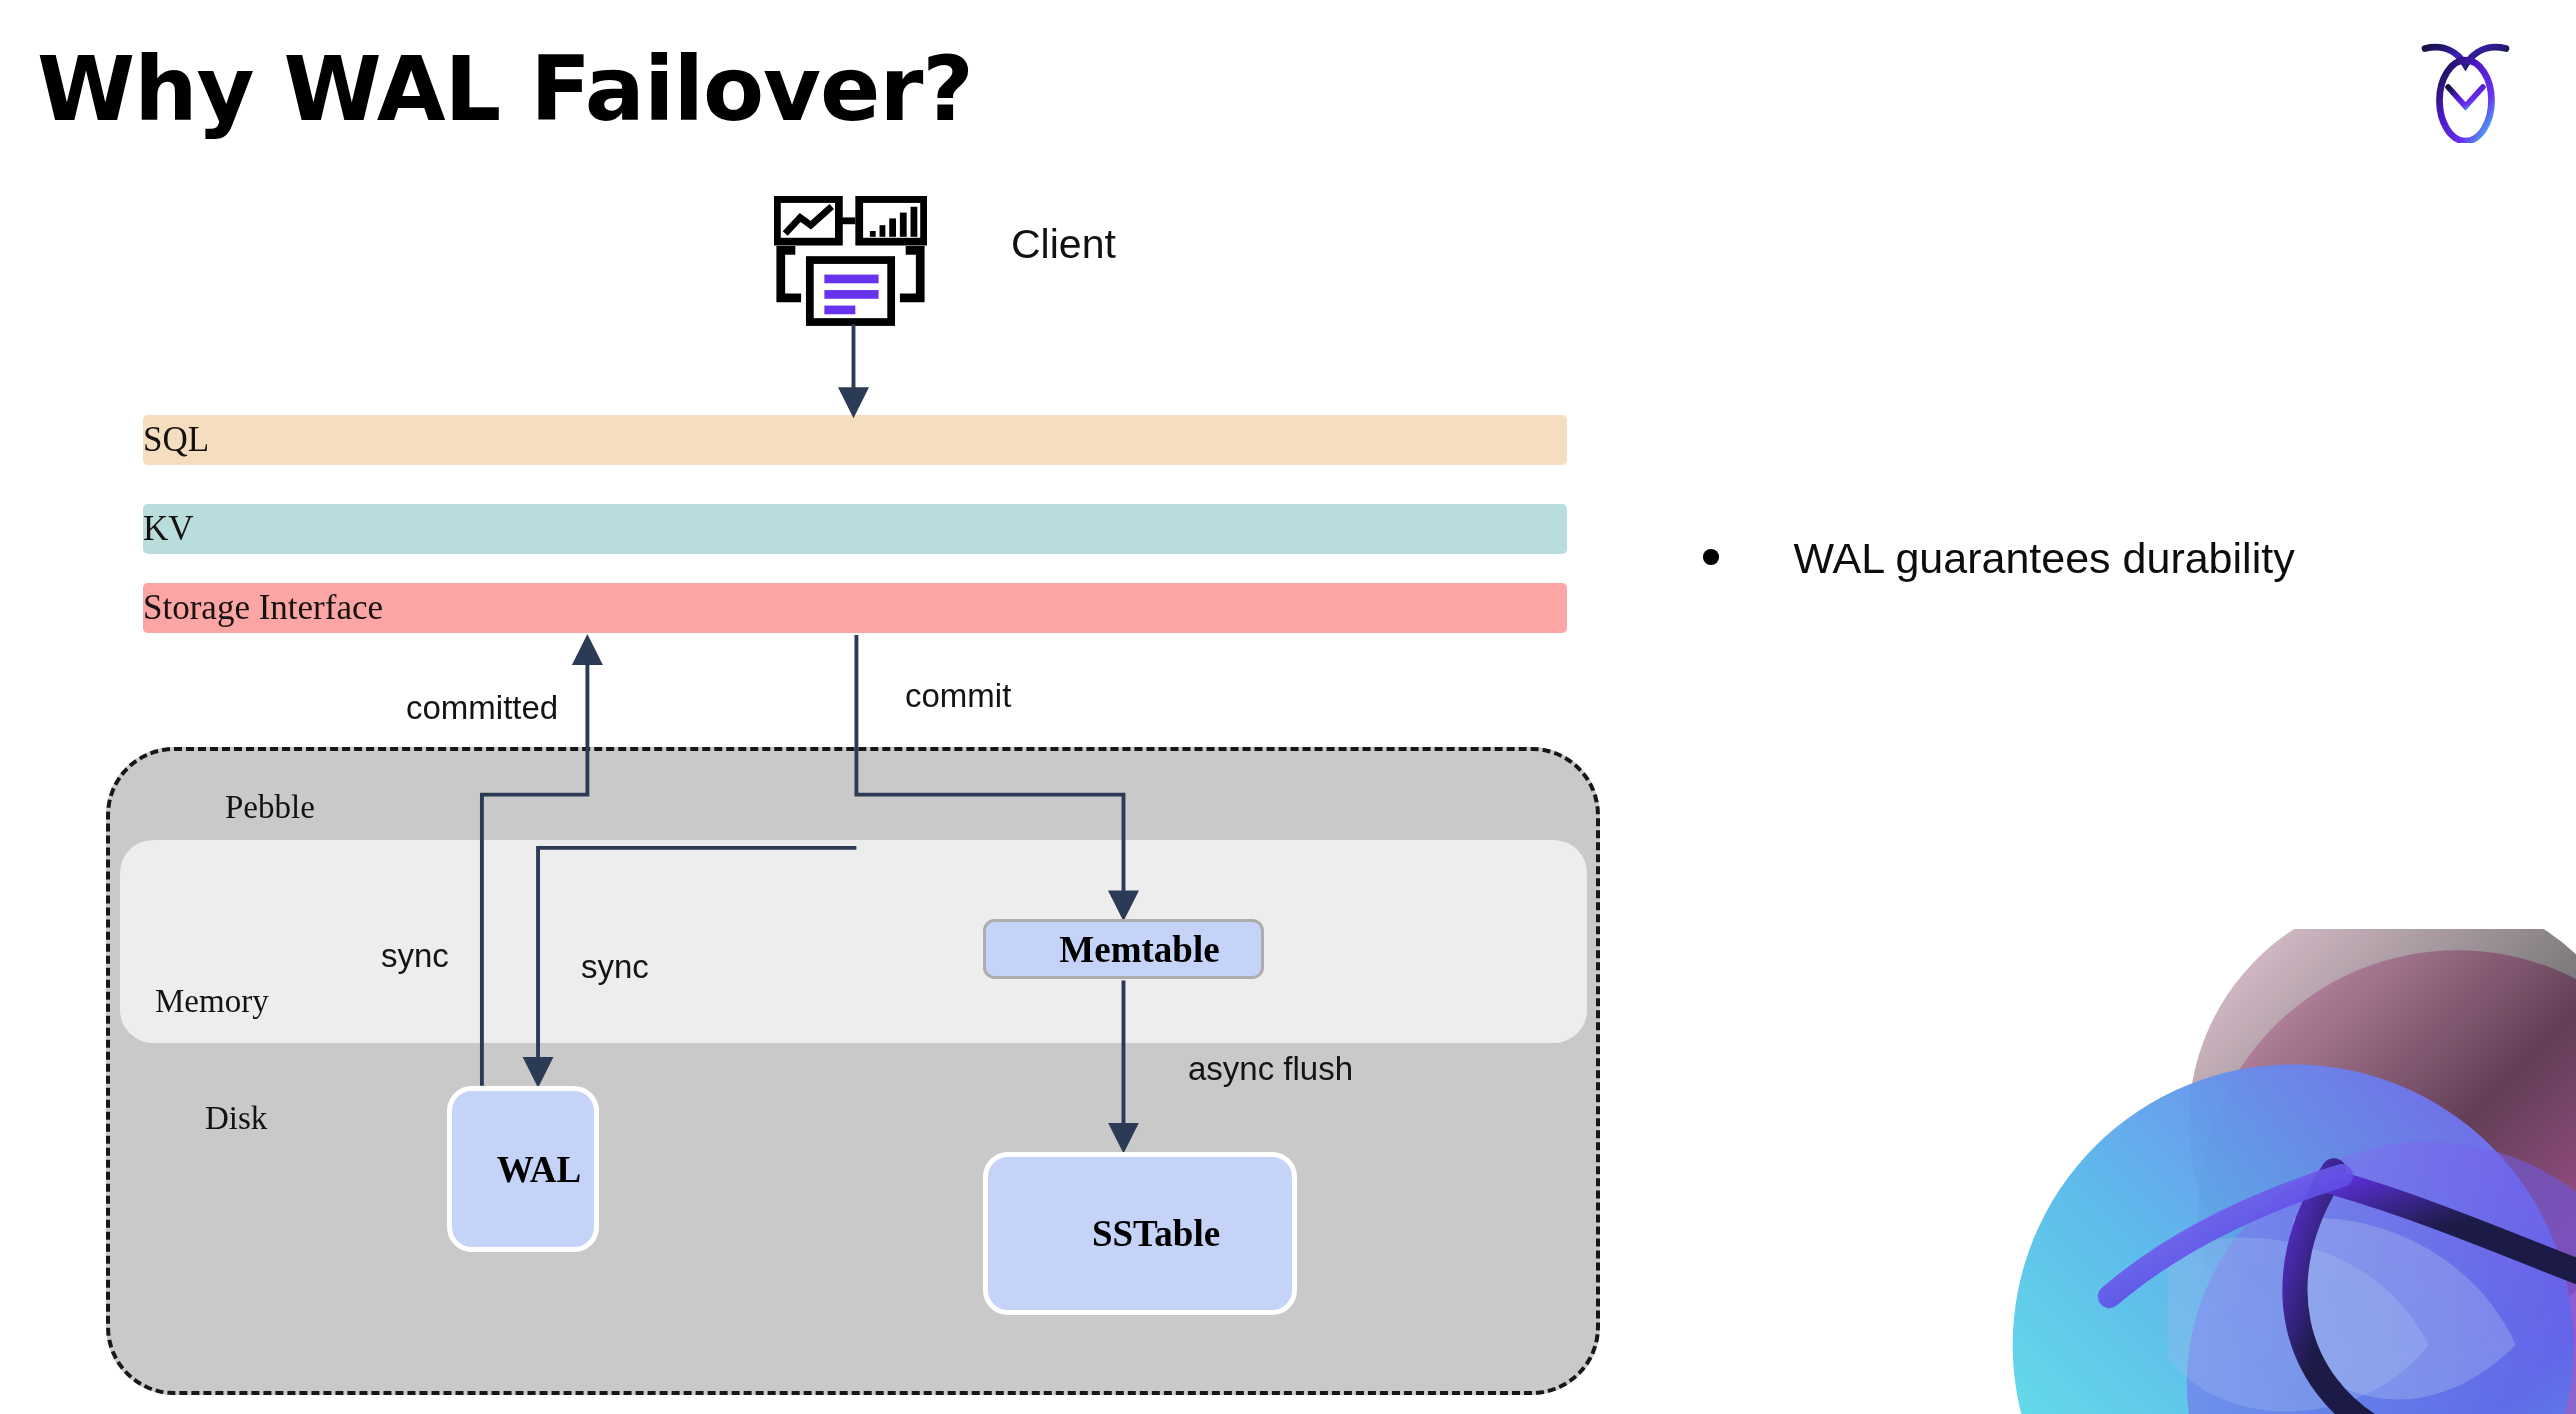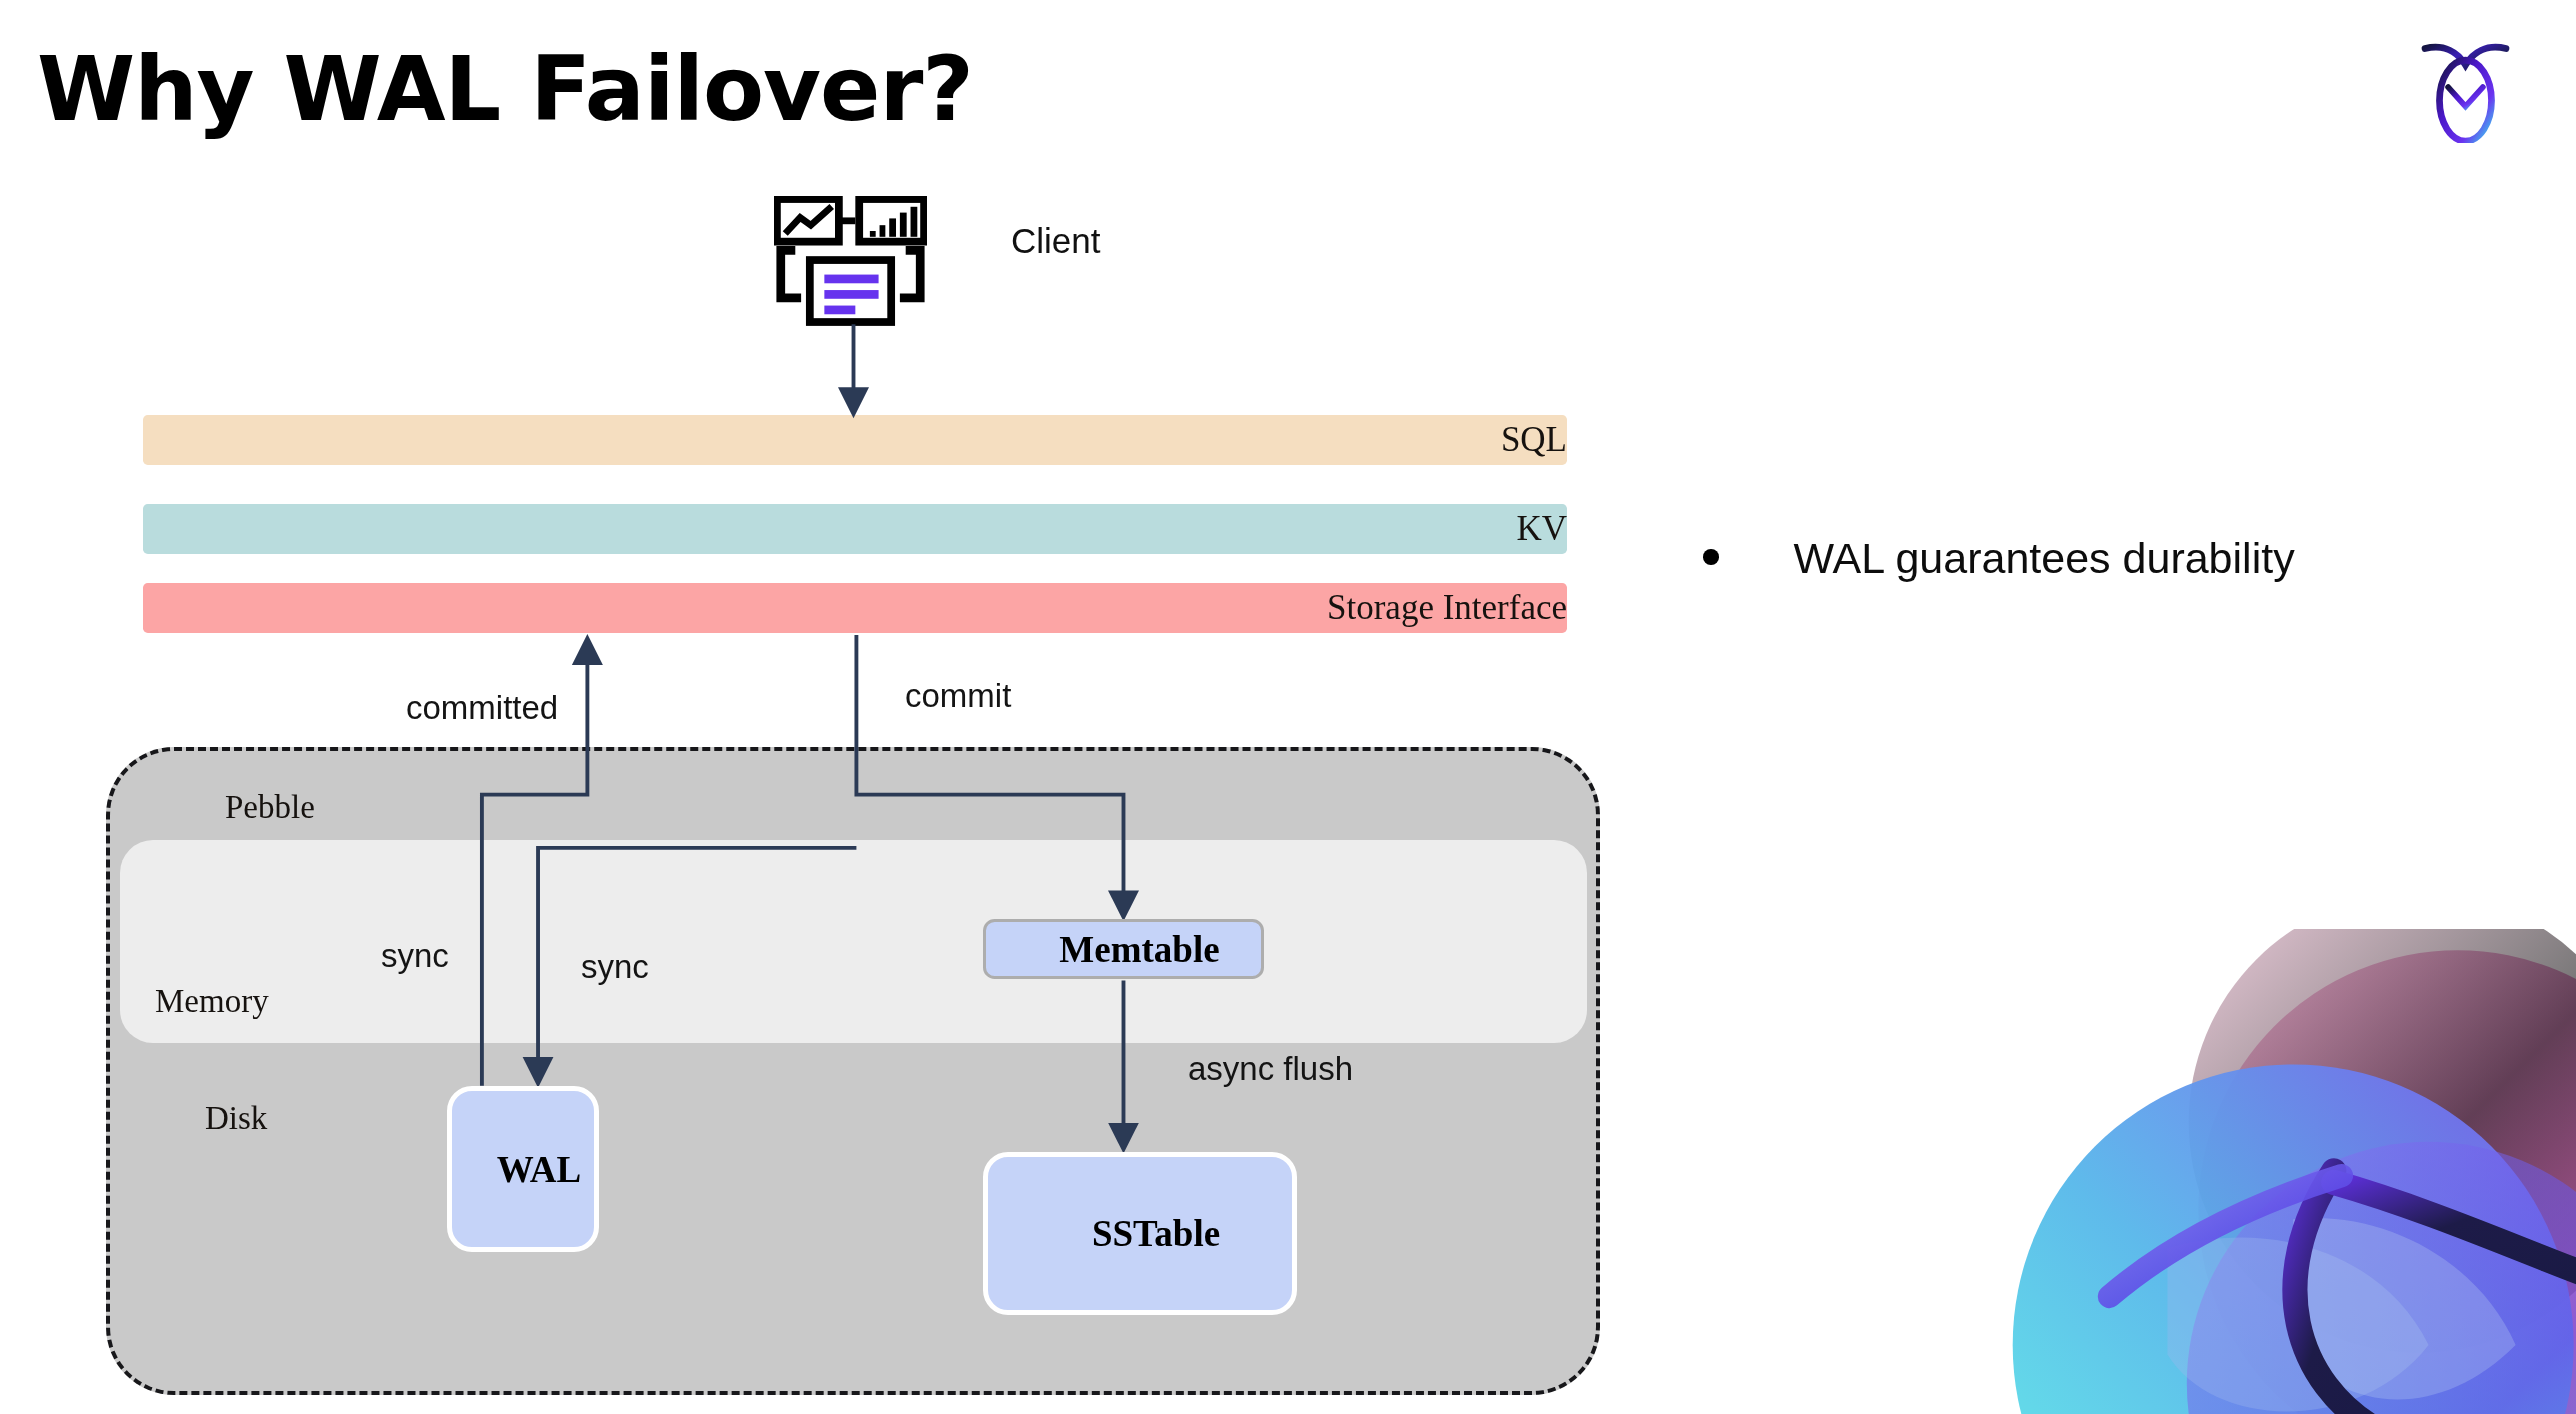--- a/index.html
+++ b/index.html
@@ -20,27 +20,27 @@
   
   .logo{position:absolute;left:2419px;top:37px;width:93px;height:106px;}
 
   
   .deco{position:absolute;left:1974px;top:929px;width:619px;height:503px;overflow:hidden;pointer-events:none;}
 
   
   .client-icon{position:absolute;left:774px;top:196px;width:153px;height:131px;}
   .client-label{
     position:absolute;left:1011px;top:221px;
-    font-size:35px;color:#111;font-family:"Liberation Sans", sans-serif;
+    font-size:41px;color:#111;font-family:"Liberation Sans", sans-serif;
   }
 
   
   .bar{
     position:absolute;left:143px;width:1424px;height:50px;border-radius:4.8px;
-    display:flex;align-items:center;justify-content:flex-end;
+    display:flex;align-items:center;justify-content:flex-start;
     font-family:"Liberation Serif", serif;font-size:35px;color:#16120f;
   }
   .bar-sql{top:415px;background:#f5dec0;}
   .bar-kv{top:504px;background:#b9dcdd;}
   .bar-si{top:583px;background:#fca5a5;}
 
   
   .pebble{
     position:absolute;left:106px;top:747px;width:1494px;height:648px;
     background:#c9c9c9;border:4.8px dashed #17171a;border-radius:68px;

